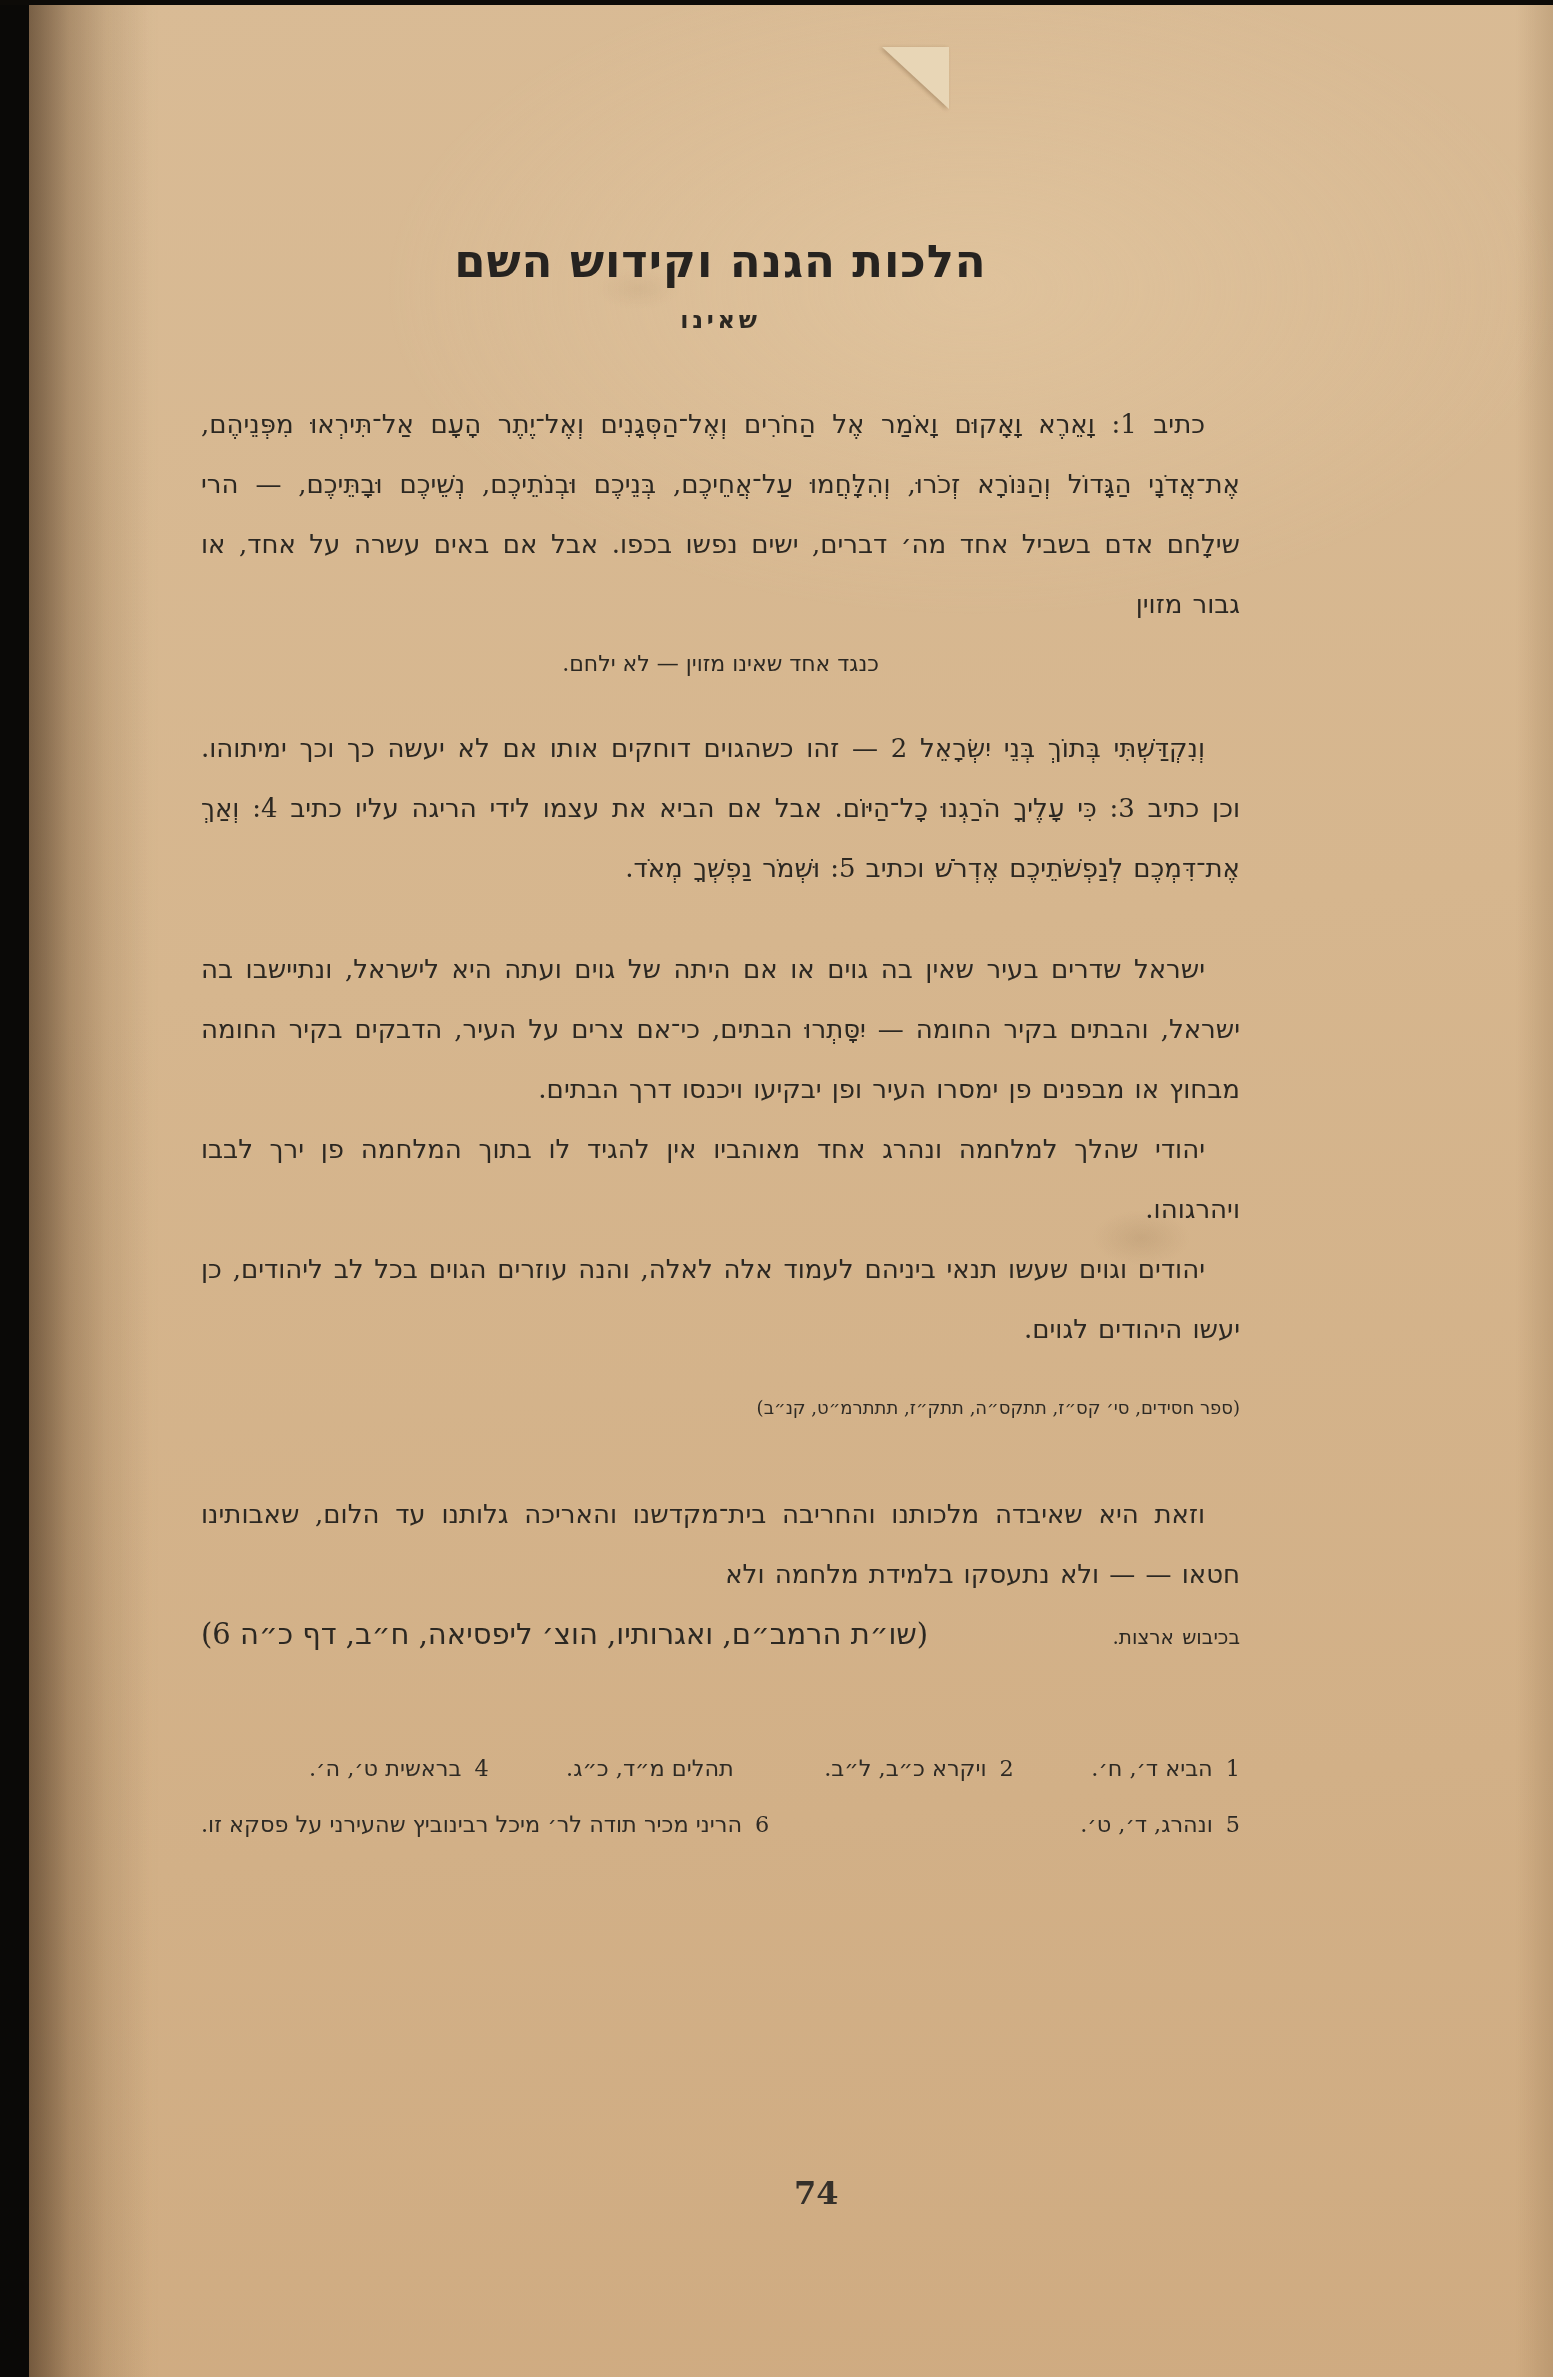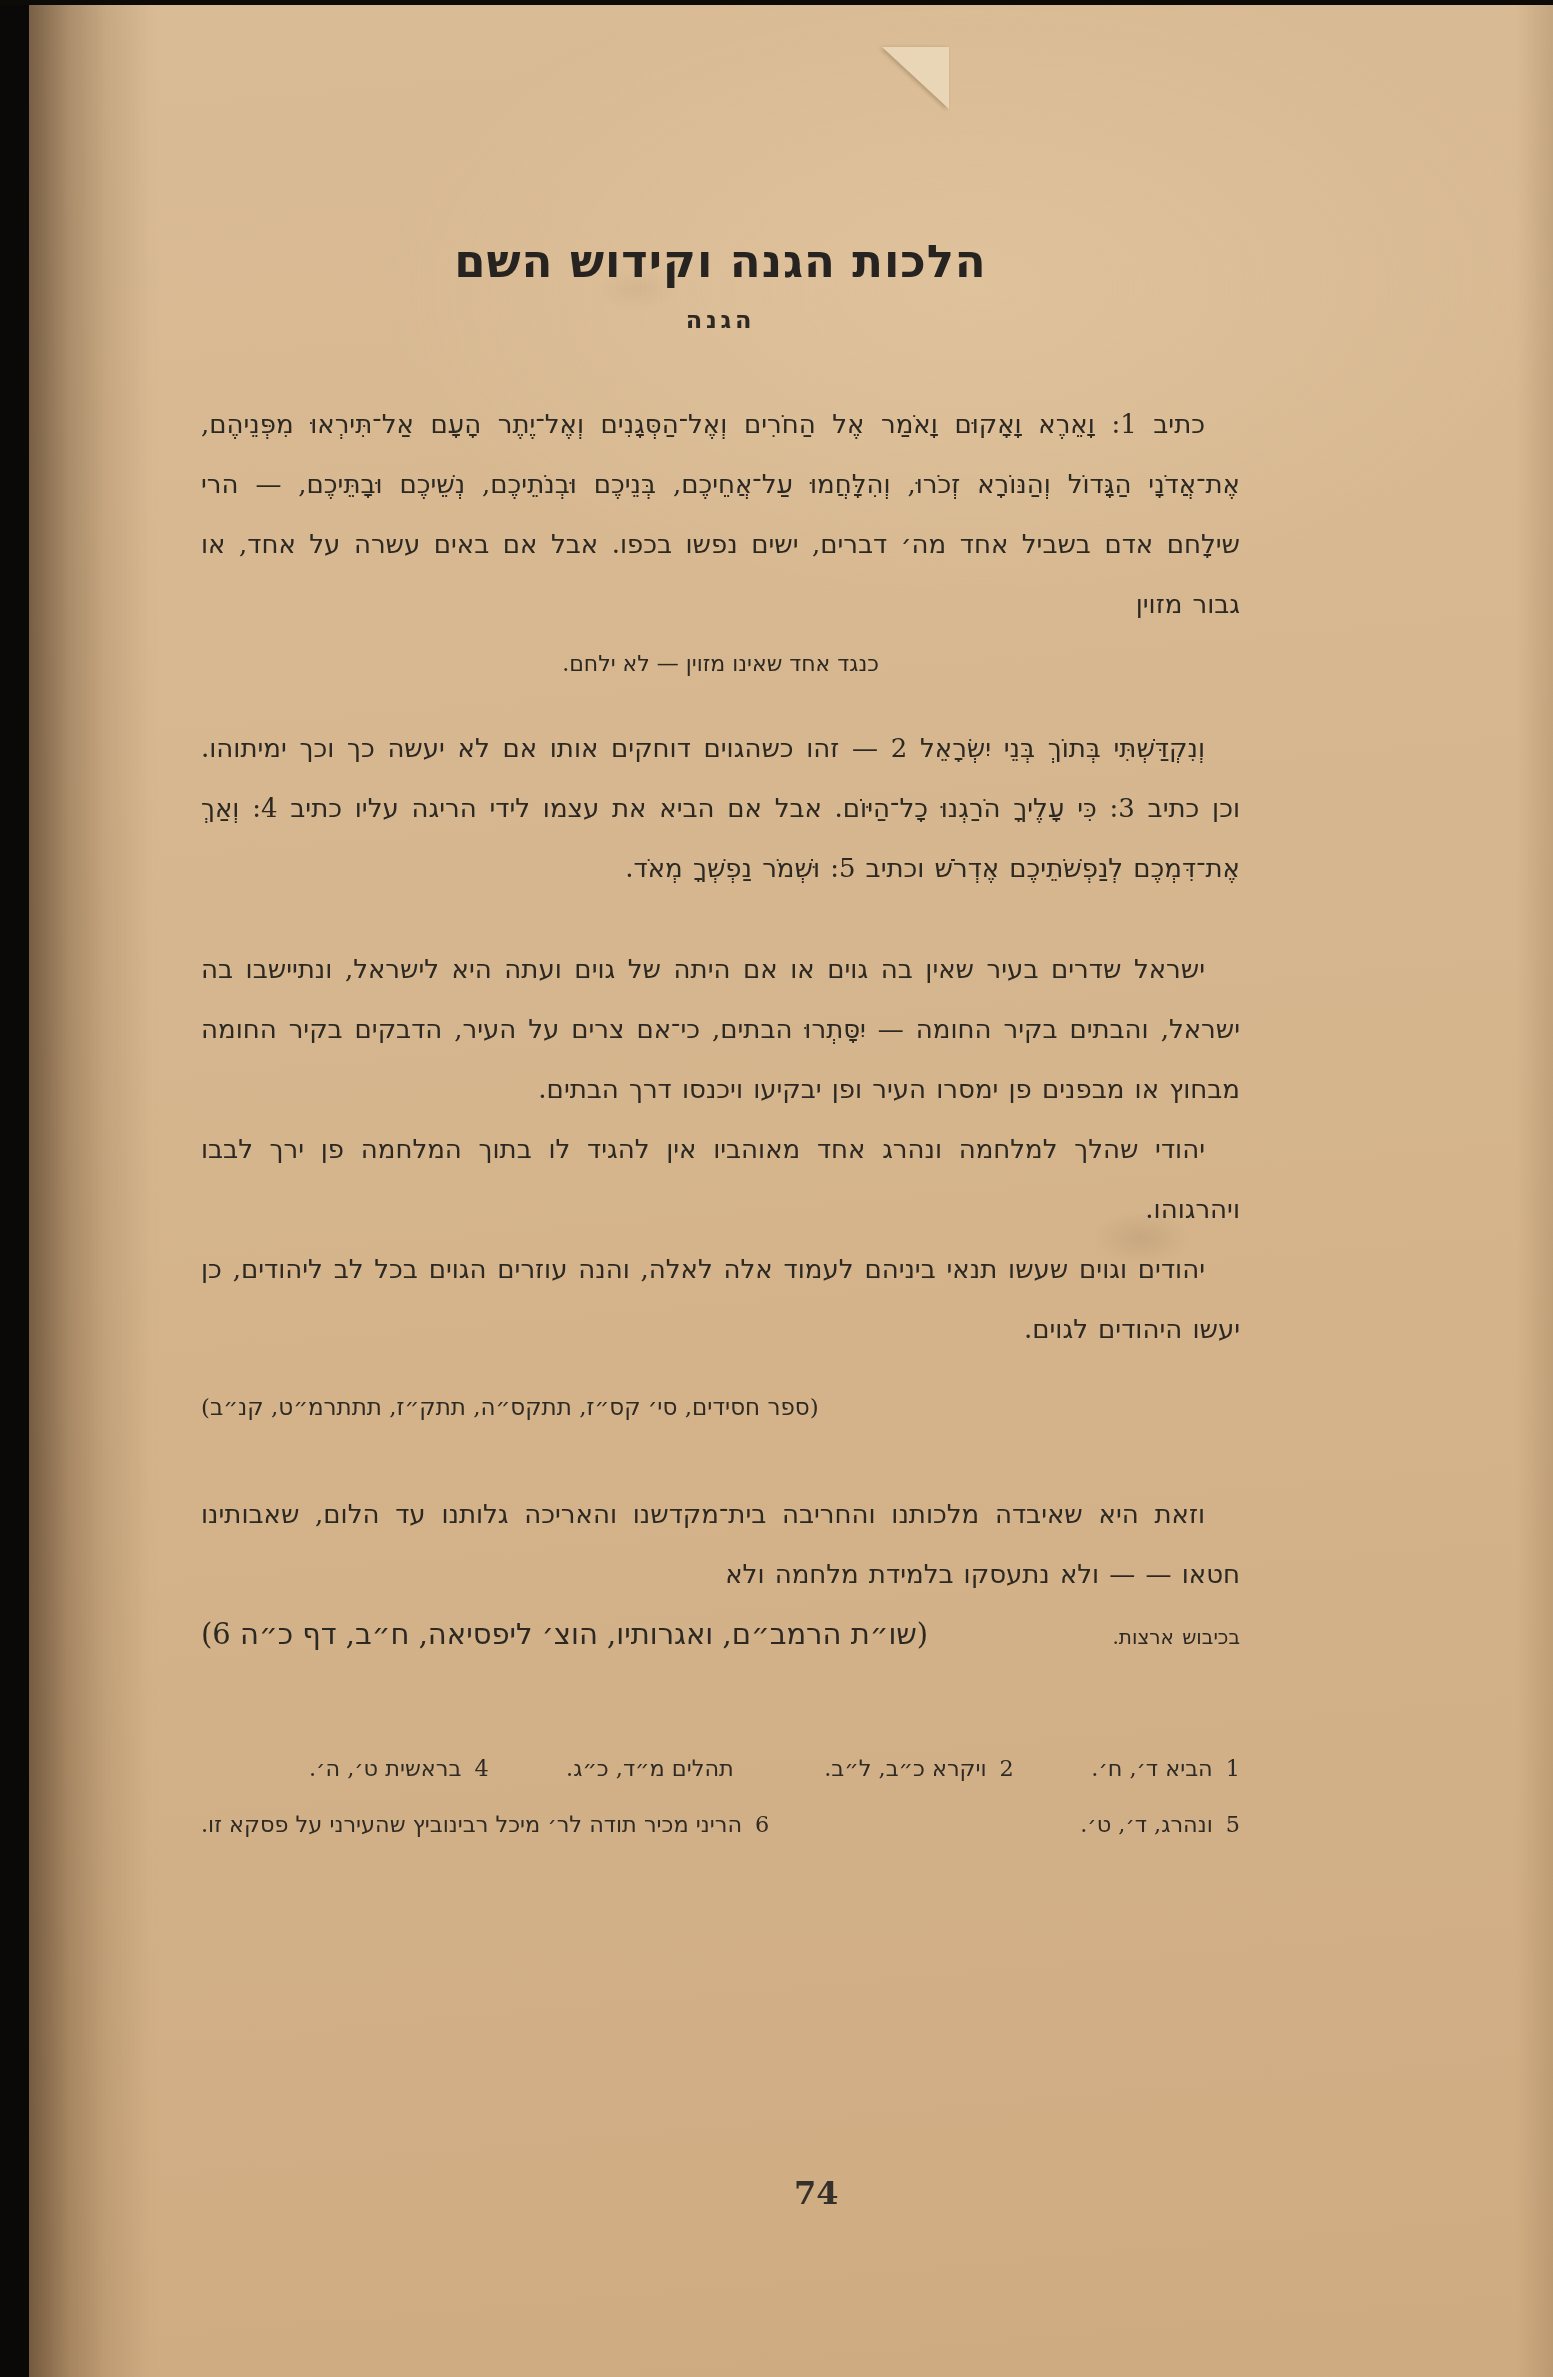--- a/index.html
+++ b/index.html
@@ -29,21 +29,21 @@
   .title{font-size:45px;font-weight:bold;text-align:center;margin:0 0 17px 0;
          letter-spacing:0.9px;color:#262320;}
   .subtitle{font-size:24px;font-weight:bold;text-align:center;letter-spacing:3.7px;
             margin:0 0 60px 0;color:#2c2822;}
   .para{font-size:26px;line-height:60px;text-align:justify;text-indent:35px;
         word-spacing:1.9px;margin:0;}
   .center-line{font-size:22px;line-height:60px;text-align:center;margin:0;}
   .m-after-p1{margin-bottom:24px;}
   .m-after-p2{margin-bottom:41px;}
   .m-after-p4{margin-bottom:30px;}
-  .citation{font-size:23px;line-height:37px;text-align:left;margin:3.7px 0 0 0;
+  .citation{font-size:18px;line-height:37px;text-align:right;margin:3.7px 0 0 0;
             color:#2e2a24;}
   .closing-wrap{margin-top:58px;}
   .closing-last{display:flex;direction:rtl;justify-content:space-between;
                 align-items:baseline;line-height:60px;}
   .closing-last .tail{font-size:20px;word-spacing:1.9px;}
   .closing-last .cite{font-size:29px;}
   .footnotes{margin-top:73px;font-size:22.4px;color:#2e2a24;}
   .fn-row{display:flex;direction:rtl;justify-content:space-between;line-height:56px;}
   .fn-row1{padding-left:108px;}
   .fn-entry{white-space:nowrap;}
@@ -56,21 +56,21 @@
 
 <div class="scan">
   <div class="paper"></div>
   <div class="gutter"></div>
   <div class="edge-left"></div>
   <div class="edge-top"></div>
   <div class="fold"></div>
 
   <div class="content">
     <h1 class="title">הלכות הגנה וקידוש השם</h1>
-    <div class="subtitle">הגנה</div>
+    <div class="subtitle">שאינו</div>
 
     <p class="para m-after-p1-body">כתיב 1: וָאֵרֶא וָאָקוּם וָאֹמַר אֶל הַחֹרִים וְאֶל־הַסְּגָנִים וְאֶל־יֶתֶר הָעָם אַל־תִּירְאוּ מִפְּנֵיהֶם, אֶת־אֲדֹנָי הַגָּדוֹל וְהַנּוֹרָא זְכֹרוּ, וְהִלָּחֲמוּ עַל־אֲחֵיכֶם, בְּנֵיכֶם וּבְנֹתֵיכֶם, נְשֵׁיכֶם וּבָתֵּיכֶם, — הרי שילָחם אדם בשביל אחד מה׳ דברים, ישים נפשו בכפו. אבל אם באים עשרה על אחד, או גבור מזוין</p>
     <p class="center-line m-after-p1">כנגד אחד שאינו מזוין — לא ילחם.</p>
 
     <p class="para m-after-p2">וְנִקְדַּשְׁתִּי בְּתוֹךְ בְּנֵי יִשְׂרָאֵל 2 — זהו כשהגוים דוחקים אותו אם לא יעשה כך וכך ימיתוהו. וכן כתיב 3: כִּי עָלֶיךָ הֹרַגְנוּ כָל־הַיּוֹם. אבל אם הביא את עצמו לידי הריגה עליו כתיב 4: וְאַךְ אֶת־דִּמְכֶם לְנַפְשֹׁתֵיכֶם אֶדְרֹשׁ וכתיב 5: וּשְׁמֹר נַפְשְׁךָ מְאֹד.</p>
 
     <p class="para">ישראל שדרים בעיר שאין בה גוים או אם היתה של גוים ועתה היא לישראל, ונתיישבו בה ישראל, והבתים בקיר החומה — יִסָּתְרוּ הבתים, כי־אם צרים על העיר, הדבקים בקיר החומה מבחוץ או מבפנים פן ימסרו העיר ופן יבקיעו ויכנסו דרך הבתים.</p>
     <p class="para">יהודי שהלך למלחמה ונהרג אחד מאוהביו אין להגיד לו בתוך המלחמה פן ירך לבבו ויהרגוהו.</p>
 
     <p class="para m-after-p4">יהודים וגוים שעשו תנאי ביניהם לעמוד אלה לאלה, והנה עוזרים הגוים בכל לב ליהודים, כן יעשו היהודים לגוים.</p>

